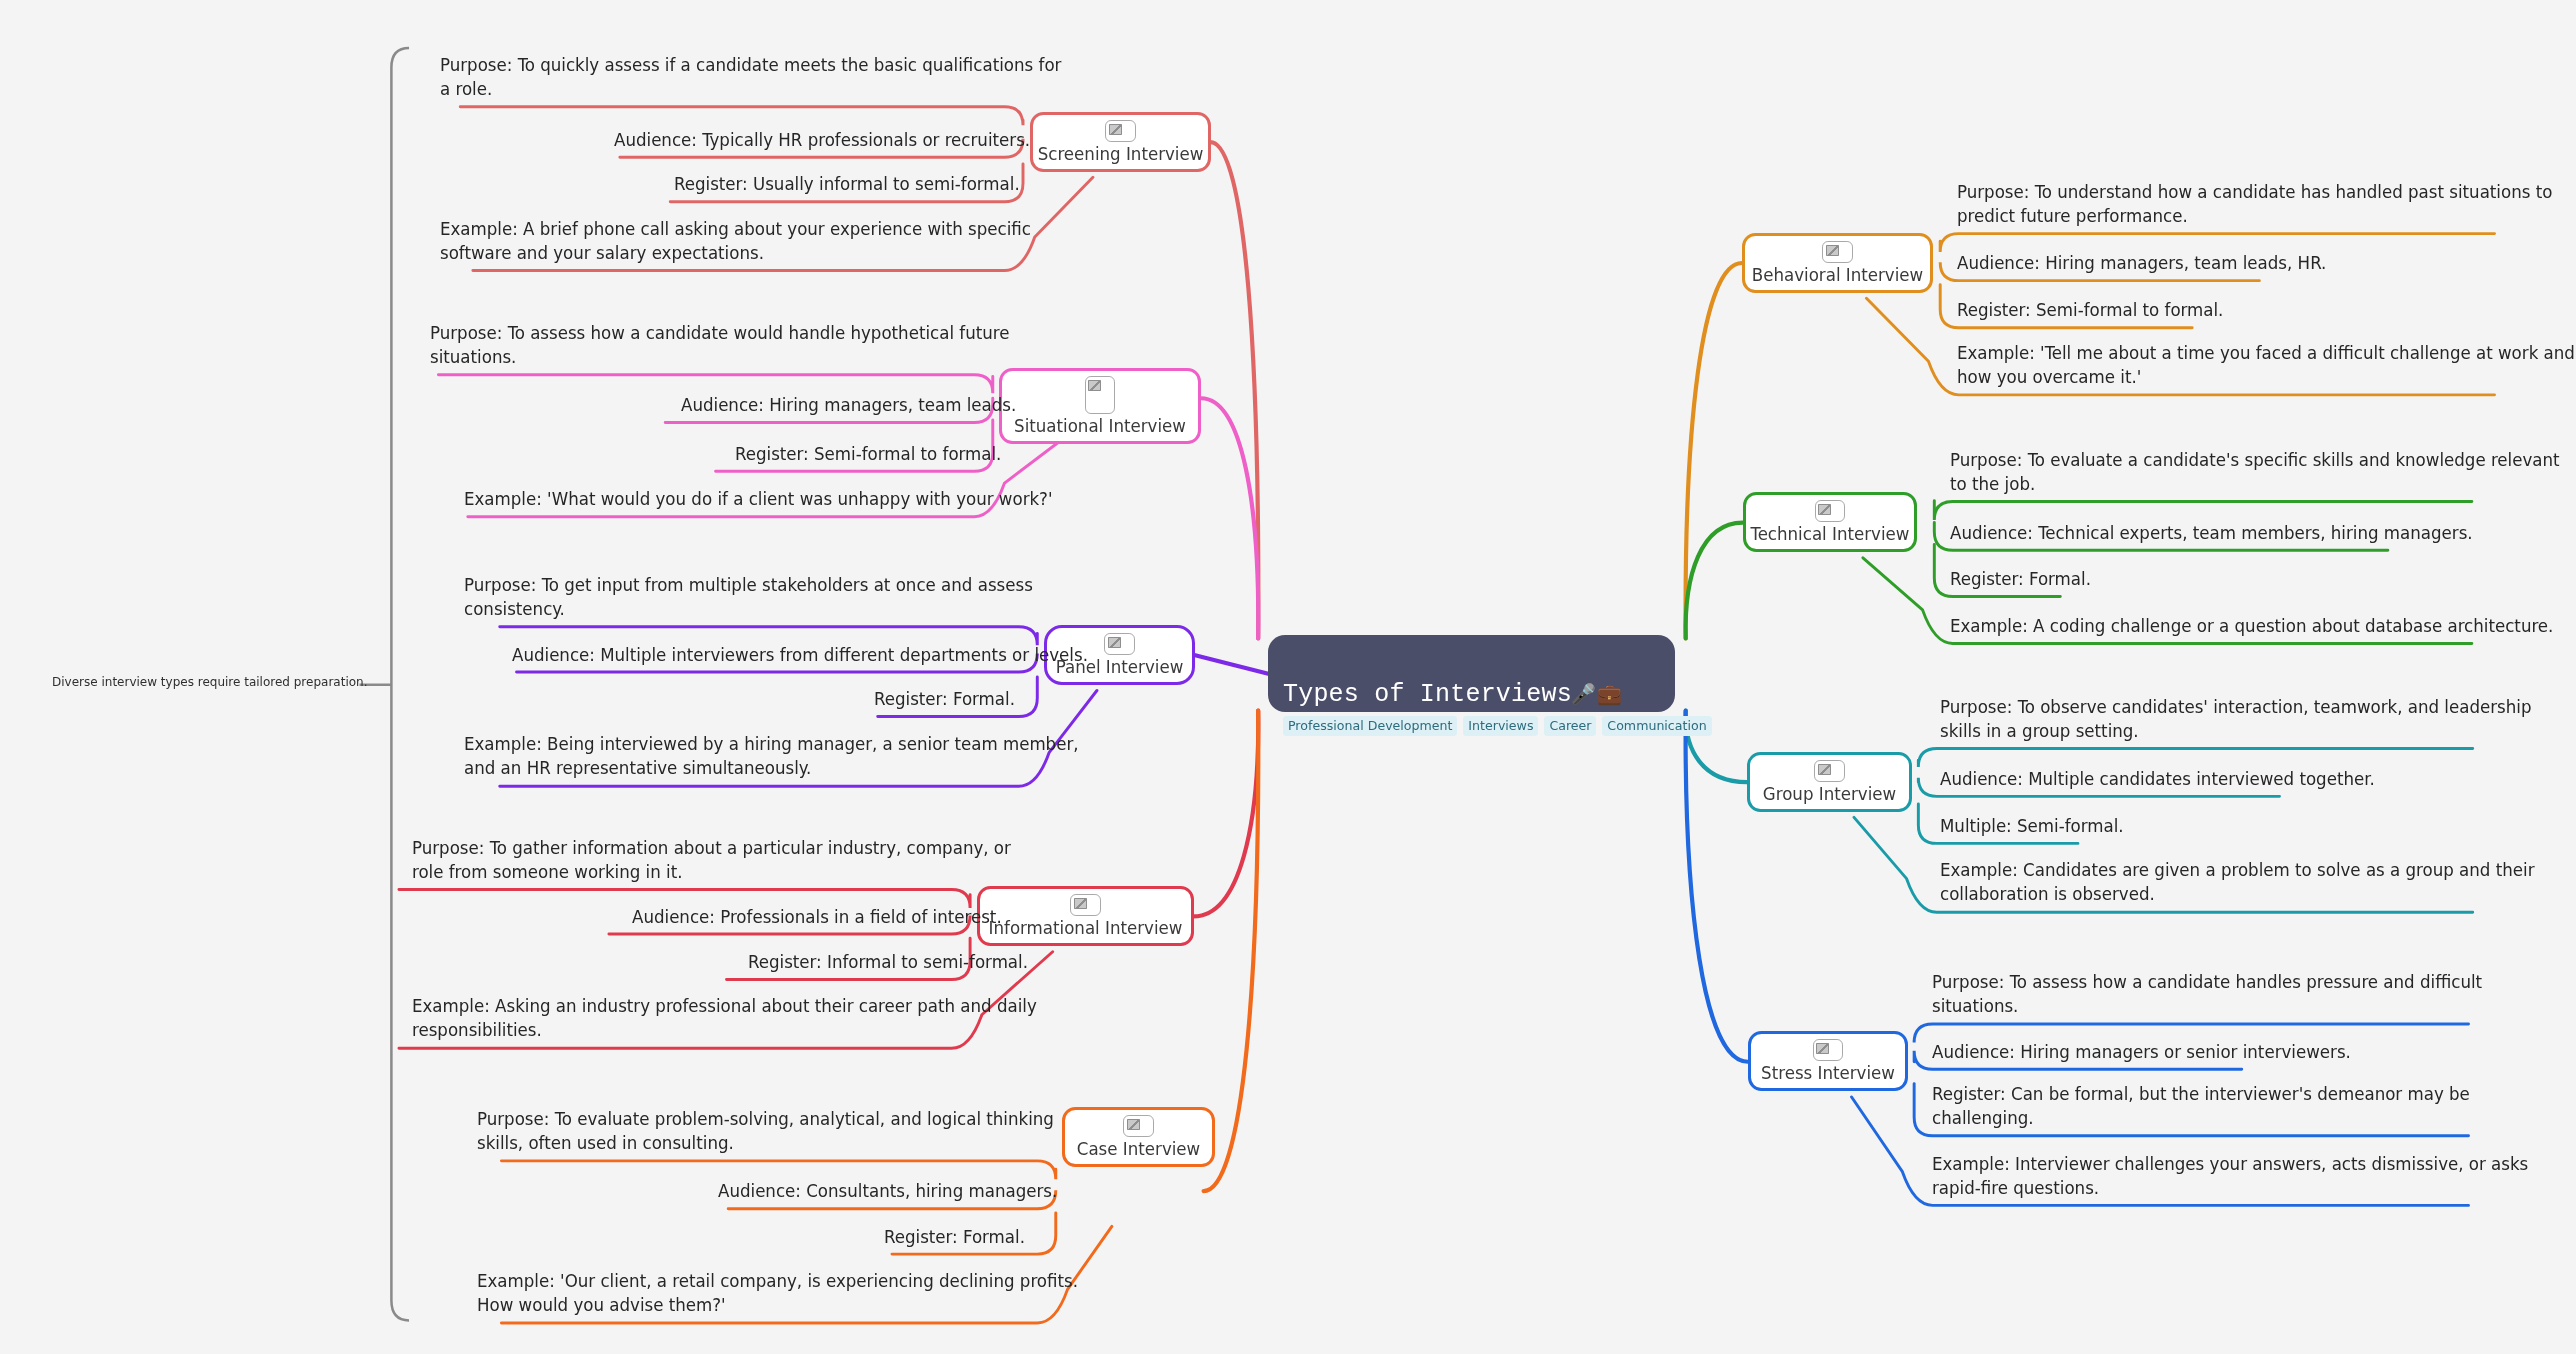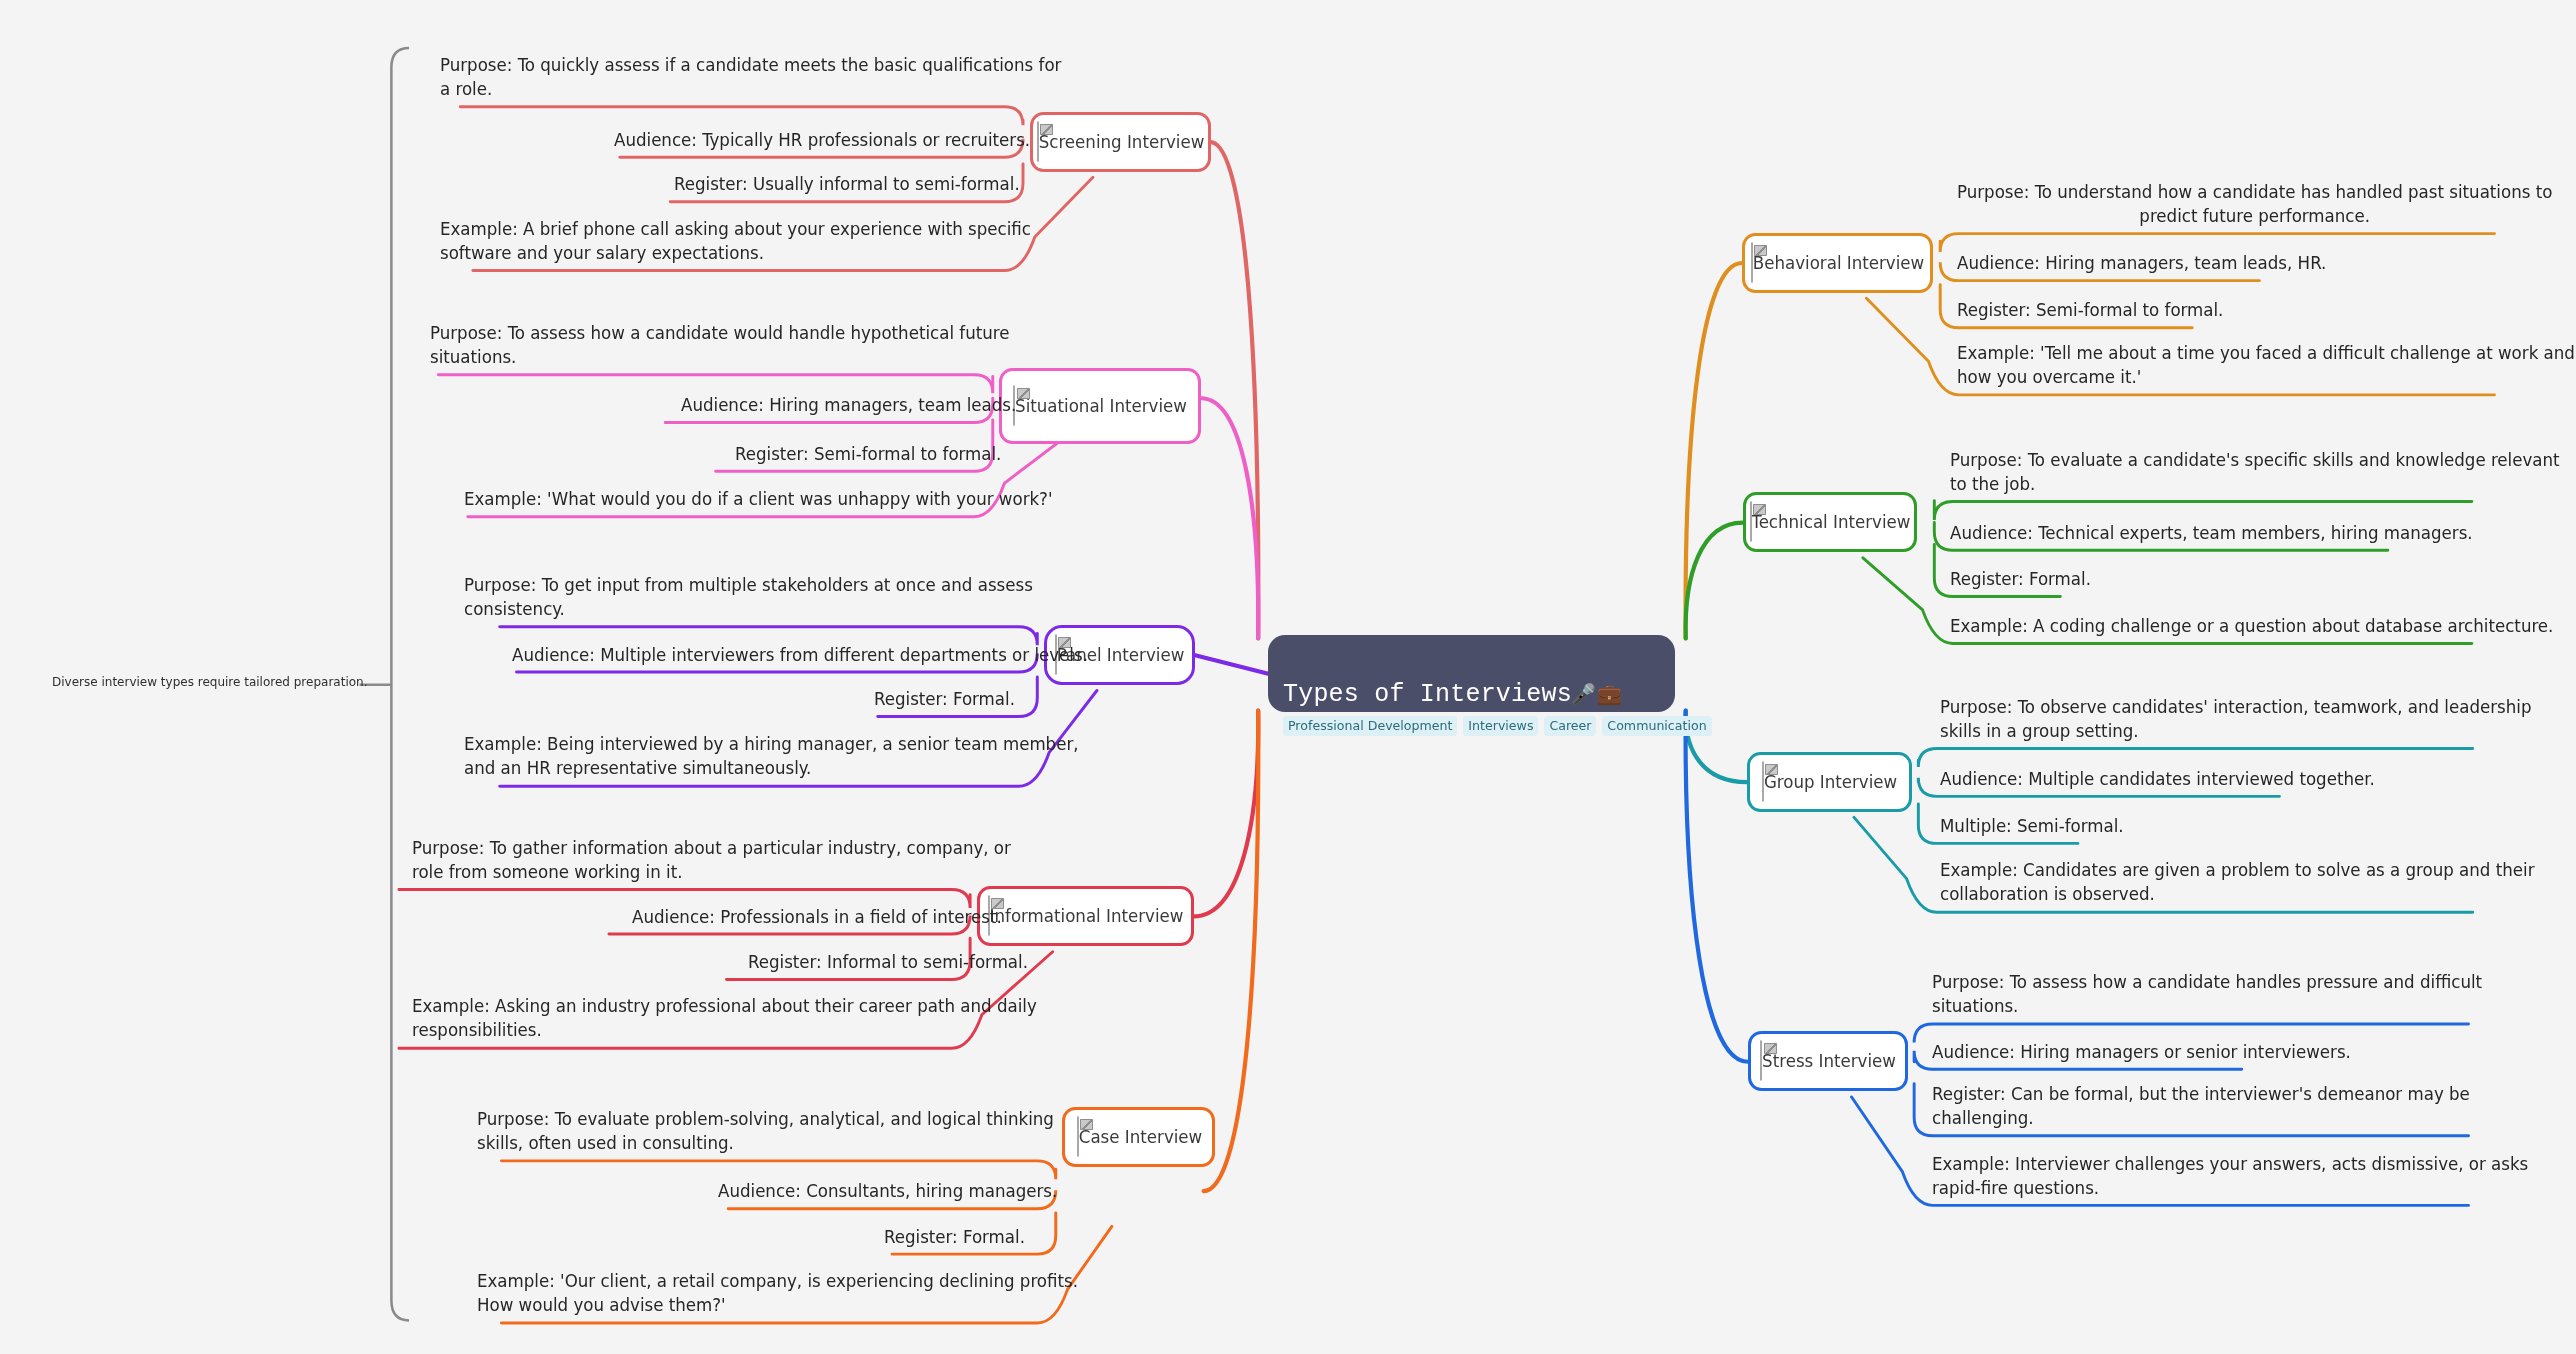--- a/index.html
+++ b/index.html
@@ -27,21 +27,21 @@
   .tag{
     background:#dcf0f5;color:#2d6b7d;font-size:12.6px;line-height:12.6px;
     padding:3.4px 5px;border-radius:3.4px;white-space:nowrap;
     font-family:"DejaVu Sans","Liberation Sans",sans-serif;
   }
 
   
   .node{
     position:absolute; box-sizing:border-box;
     background:#ffffff; border:3.4px solid #888; border-radius:13.4px;
-    display:flex; flex-direction:row; align-items:center; justify-content:center;
+    display:flex; flex-direction:column; align-items:center; justify-content:center;
     padding:5px 11.8px;
   }
   .node-icon{
     width:28.6px;height:39px;border:1.7px solid #a9a9a9;border-radius:5.9px;
     background:#fff; position:relative; margin-bottom:1.7px;
   }
   .node-icon::after{
     content:"";position:absolute;left:2.5px;top:2.5px;width:11px;height:9.2px;
     background:
       linear-gradient(135deg,transparent 48%,#8e8e8e 48%,#8e8e8e 62%,transparent 62%),
@@ -205,21 +205,21 @@
       <div class="leaf l" style="top: 905px; left: 632px;">Audience: Professionals in a field of interest.</div>
       <div class="leaf l" style="top: 950px; left: 748px;">Register: Informal to semi-formal.</div>
       <div class="leaf l" style="top: 994px; left: 412px;">Example: Asking an industry professional about their career path and daily
 responsibilities.</div>
       <div class="leaf l" style="top: 1107px; left: 477px;">Purpose: To evaluate problem-solving, analytical, and logical thinking
 skills, often used in consulting.</div>
       <div class="leaf l" style="top: 1179px; left: 718px;">Audience: Consultants, hiring managers.</div>
       <div class="leaf l" style="top: 1225px; left: 884px;">Register: Formal.</div>
       <div class="leaf l" style="top: 1269px; left: 477px;">Example: 'Our client, a retail company, is experiencing declining profits.
 How would you advise them?'</div>
-      <div class="leaf r" style="top: 180px; left: 1957px; text-align: center;">Purpose: To understand how a candidate has handled past situations to
+      <div class="leaf r" style="top: 180px; left: 1957px;">Purpose: To understand how a candidate has handled past situations to
 predict future performance.</div>
       <div class="leaf r" style="top: 251px; left: 1957px;">Audience: Hiring managers, team leads, HR.</div>
       <div class="leaf r" style="top: 298px; left: 1957px;">Register: Semi-formal to formal.</div>
       <div class="leaf r" style="top: 341px; left: 1957px;">Example: 'Tell me about a time you faced a difficult challenge at work and
 how you overcame it.'</div>
       <div class="leaf r" style="top: 448px; left: 1950px;">Purpose: To evaluate a candidate's specific skills and knowledge relevant
 to the job.</div>
       <div class="leaf r" style="top: 521px; left: 1950px;">Audience: Technical experts, team members, hiring managers.</div>
       <div class="leaf r" style="top: 567px; left: 1950px;">Register: Formal.</div>
       <div class="leaf r" style="top: 614px; left: 1950px;">Example: A coding challenge or a question about database architecture.</div>

